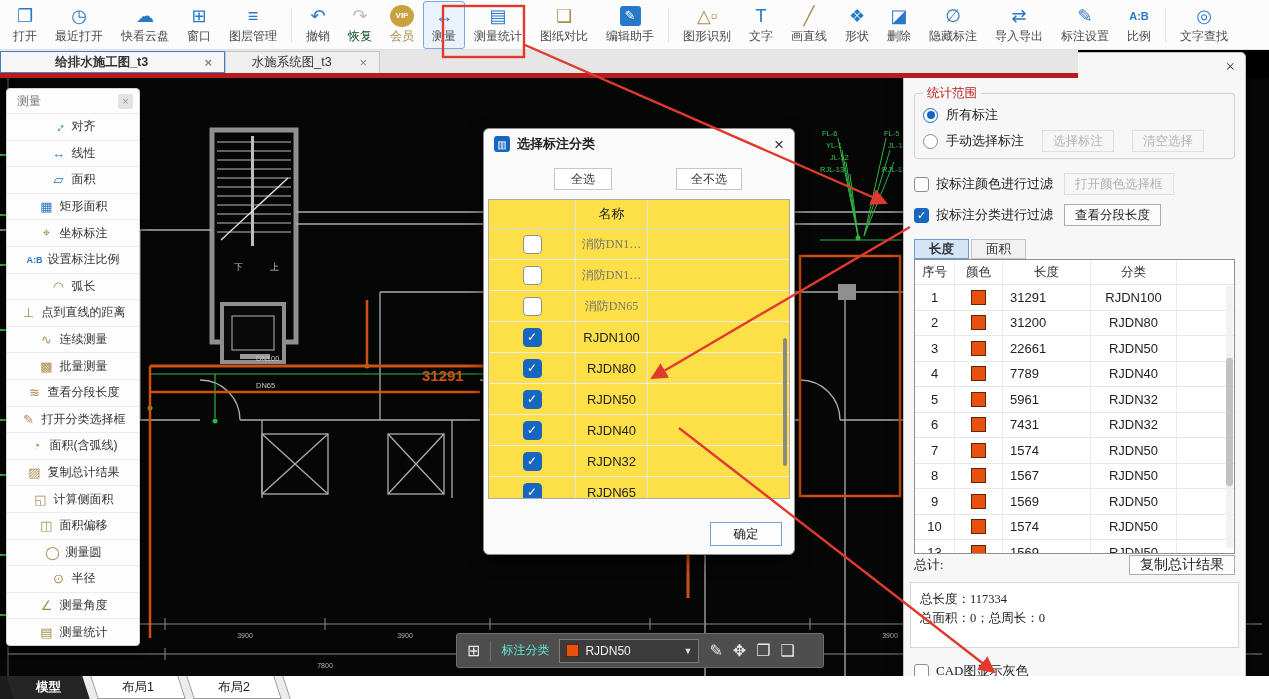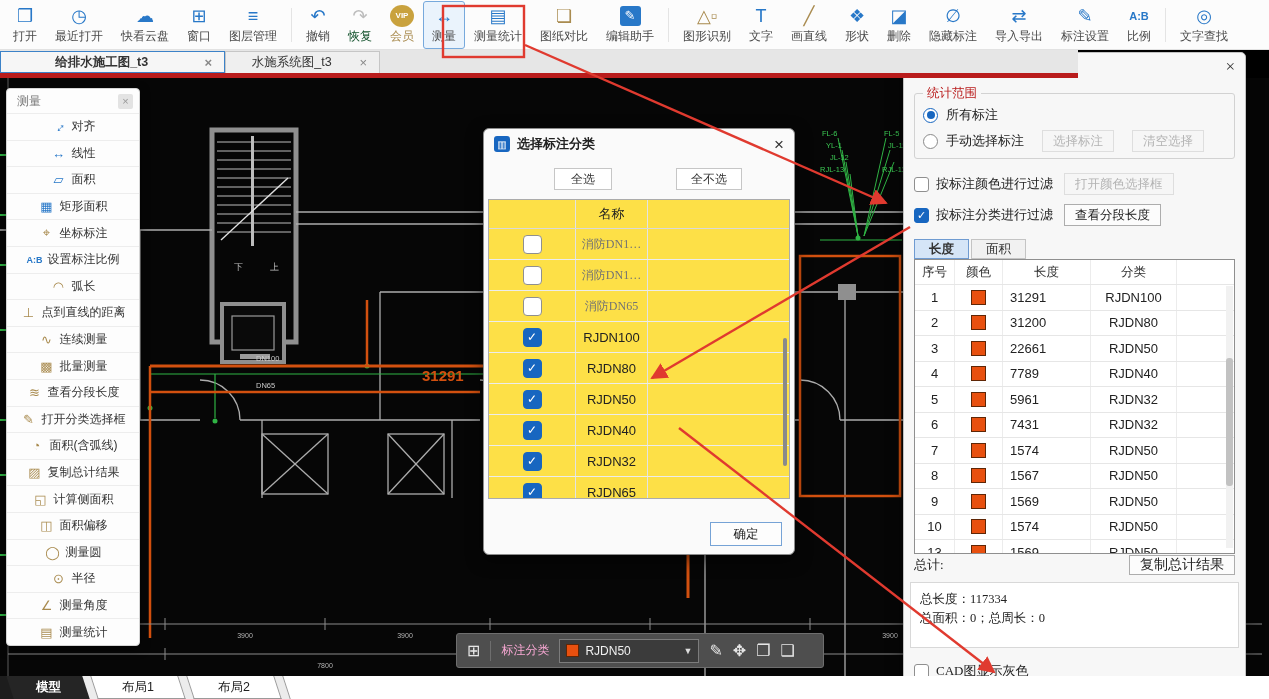--- a/index.html
+++ b/index.html
@@ -135,21 +135,21 @@
   .export-btn{margin:7px 0 0 118px;width:114px;height:23px;border:1px solid #9F9F9F;background:#FCFCFC;
               font-size:12px;color:#222;display:flex;align-items:center;justify-content:center;cursor:pointer;
               font-family:inherit;box-sizing:border-box}
 
   
   #btoolbar{position:absolute;left:456px;top:633px;width:368px;height:35px;background:#4E4E4E;
             border:1px solid #6E6E6E;border-radius:3px;display:flex;align-items:center;z-index:3;
             box-sizing:border-box;padding:0 10px;gap:10px}
   .bt-ico{color:#E6E6E6;font-size:16px;cursor:pointer;flex:none}
   .bt-sep{width:1px;height:20px;background:#6E6E6E;flex:none}
-  .bt-label{color:#f9a8d4;font-size:12px;flex:none}
+  .bt-label{color:#5eead4;font-size:12px;flex:none}
   .bt-dd{width:140px;height:24px;background:#3B3B3B;border:1px solid #7C7C7C;display:flex;align-items:center;
          padding:0 6px;gap:6px;cursor:pointer;box-sizing:border-box;flex:none}
   .bt-dd .swatch{width:13px;height:13px}
   .bt-dd-text{color:#F0F0F0;font-size:12px;flex:1}
   .caret{color:#DDD;font-size:9px}
 
   
   #layoutbar{position:absolute;left:0;top:676px;width:1269px;height:23px;background:#ECECEC;z-index:5;overflow:hidden}
   .lb-corner{position:absolute;left:-10px;top:0;width:22px;height:23px;background:#1D1D1D;transform:skewX(18deg)}
   .lb-tab{position:absolute;top:0;height:23px;display:flex;align-items:center;justify-content:center;

